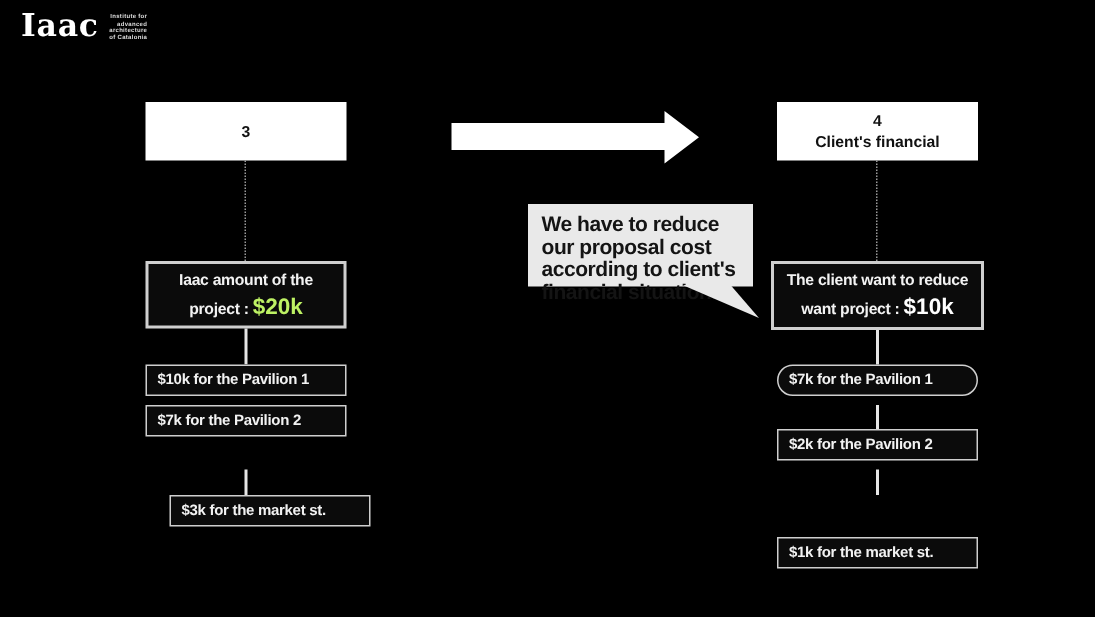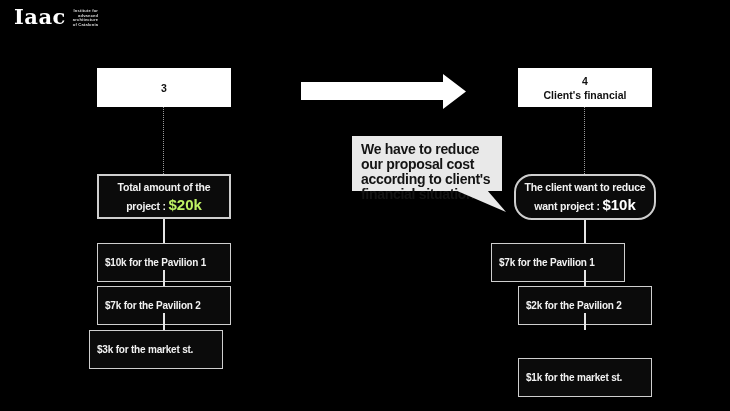--- a/index.html
+++ b/index.html
@@ -24,21 +24,21 @@
     font-size:10.5px;font-weight:bold;line-height:14px;text-align:center;
   }
   .sum-box{
     position:absolute;background:#0b0b0b;border:2px solid #cfcfcf;box-sizing:border-box;
     color:#f2f2f2;font-size:10.5px;font-weight:bold;text-align:center;
     display:flex;flex-direction:column;justify-content:center;line-height:17px;
     letter-spacing:-0.2px;
   }
   .amt{font-size:15px;font-weight:bold;letter-spacing:0;}
   .item-box{
-    position:absolute;width:134px;height:39px;background:#0b0b0b;
+    position:absolute;width:134px;height:21px;background:#0b0b0b;
     border:1.5px solid #cfcfcf;box-sizing:border-box;color:#f2f2f2;
     font-size:10px;font-weight:bold;display:flex;align-items:center;
     padding-left:7px;letter-spacing:-0.2px;
   }
   .dotted-line{position:absolute;width:0;border-left:1px dotted #9a9a9a;}
   .solid-line{position:absolute;width:2px;background:#e6e6e6;}
   
   .arrow{position:absolute;left:300px;top:70px;}
   
   .bubble{
@@ -63,52 +63,52 @@
     </span>
   </div>
 
   <div class="hdr-box" style="left:97px;top:68px;">
     <div>3</div>
   </div>
 
   <div class="dotted-line" style="left:163px;top:107px;height:67px;"></div>
 
   <div class="sum-box" style="left:97px;top:174px;width:134px;height:45px;">
-    <div>Total amount of the</div>
+    <div>Iaac amount of the</div>
     <div><span>project : </span><span class="amt" style="color: #bef264;">$20k</span></div>
   </div>
 
   <div class="solid-line" style="left:163px;top:219px;height:24px;"></div>
   <div class="item-box" style="left:97px;top:243px;">$10k for the Pavilion 1</div>
   <div class="solid-line" style="left:163px;top:270px;height:16px;"></div>
-  <div class="item-box" style="left:97px;top:286px;text-align:right;">$7k for the Pavilion 2</div>
+  <div class="item-box" style="left:97px;top:270px;text-align:right;">$7k for the Pavilion 2</div>
   <div class="solid-line" style="left:163px;top:313px;height:17px;"></div>
-  <div class="item-box" style="left:89px;top:330px;">$3k for the market st.</div>
+  <div class="item-box" style="left:113px;top:330px;">$3k for the market st.</div>
 
   <svg class="arrow" width="170" height="44" viewBox="0 0 170 44">
     <polygon points="1,12 143,12 143,4 166,21.5 143,39 143,30 1,30" fill="#ffffff"></polygon>
   </svg>
 
   <div class="bubble">We have to reduce our proposal cost according to client's financial situation.</div>
   <svg class="bubble-tail" width="58" height="24" viewBox="0 0 58 24">
     <polygon points="5,0 37,0 56,22" fill="#e9e9e9"></polygon>
   </svg>
 
   <div class="hdr-box" style="left:518px;top:68px;">
     <div>4</div>
     <div>Client's financial</div>
   </div>
 
   <div class="dotted-line" style="left:584px;top:107px;height:67px;"></div>
 
-  <div class="sum-box" style="left:514px;top:174px;width:142px;height:46px;border-radius:18px;">
+  <div class="sum-box" style="left:514px;top:174px;width:142px;height:46px;">
     <div>The client want to reduce</div>
     <div><span>want project : </span><span class="amt" style="color: #ffffff;">$10k</span></div>
   </div>
 
   <div class="solid-line" style="left:584px;top:220px;height:23px;"></div>
-  <div class="item-box" style="left:491px;top:243px;">$7k for the Pavilion 1</div>
+  <div class="item-box" style="left:518px;top:243px;border-radius:13px;">$7k for the Pavilion 1</div>
   <div class="solid-line" style="left:584px;top:270px;height:16px;"></div>
   <div class="item-box" style="left:518px;top:286px;">$2k for the Pavilion 2</div>
   <div class="solid-line" style="left:584px;top:313px;height:17px;"></div>
   <div class="item-box" style="left:518px;top:330px;margin-top:28px;">$1k for the market st.</div>
 
 </div>
 
 </body></html>

